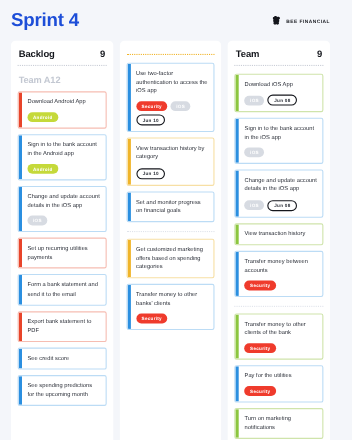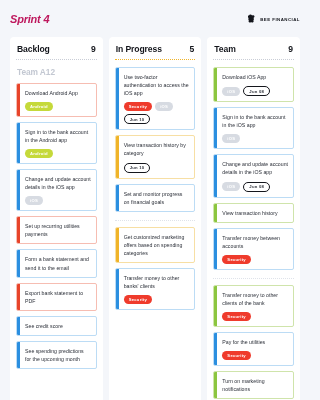--- a/index.html
+++ b/index.html
@@ -6,21 +6,21 @@
   html, body {
     width: 310px; height: 400px;
     background: #f4f6fa;
     font-family: "Liberation Sans", sans-serif;
     overflow: hidden;
   }
   .page { width: 310px; height: 400px; position: relative; padding: 9px 10px 0 10px; }
 
   
   .topbar { display: flex; align-items: center; justify-content: space-between; height: 20px; margin-bottom: 8px; }
-  .sprint-title { font-size: 11px; font-weight: bold; color: #be185d; letter-spacing: -0.2px; font-style: italic; }
+  .sprint-title { font-size: 17px; font-weight: bold; color: #1d4ed8; letter-spacing: -0.2px; }
   .brand { display: flex; align-items: center; gap: 3px; }
   .brand-mark { width: 9px; height: 10px; color: #14161c; display: block; }
   .brand-name { font-size: 4.4px; font-weight: bold; color: #14161c; letter-spacing: 0.45px; }
 
   
   .board { display: flex; gap: 6px; align-items: flex-start; }
   .column { width: 96px; background: #ffffff; border-radius: 4px; padding: 7px 6px 8px 6px; min-height: 372px; }
 
   .col-head { display: flex; align-items: center; justify-content: space-between; padding: 0 1px; }
   .col-title { font-size: 8.6px; font-weight: bold; color: #14161c; letter-spacing: -0.1px; }
@@ -109,24 +109,20 @@
           <div class="card-text">Export bank statement to PDF</div>
         </div>
         <div class="card blue">
           <div class="card-text">See credit score</div>
         </div>
         <div class="card blue">
           <div class="card-text">See spending predictions for the upcoming month</div>
         </div>
       </div>
       <div class="column">
-        <div class="col-head">
-          <span class="col-title">In Progress</span>
-          <span class="col-count">5</span>
-        </div>
         <div class="col-rule amber"></div>
         <div class="card blue">
           <div class="card-text">Use two-factor authentication to access the iOS app</div>
           <div class="chips">
             <span class="chip security">Security</span>
             <span class="chip ios">iOS</span>
             <span class="chip date">Jun 10</span>
           </div>
         </div>
         <div class="card amber">

